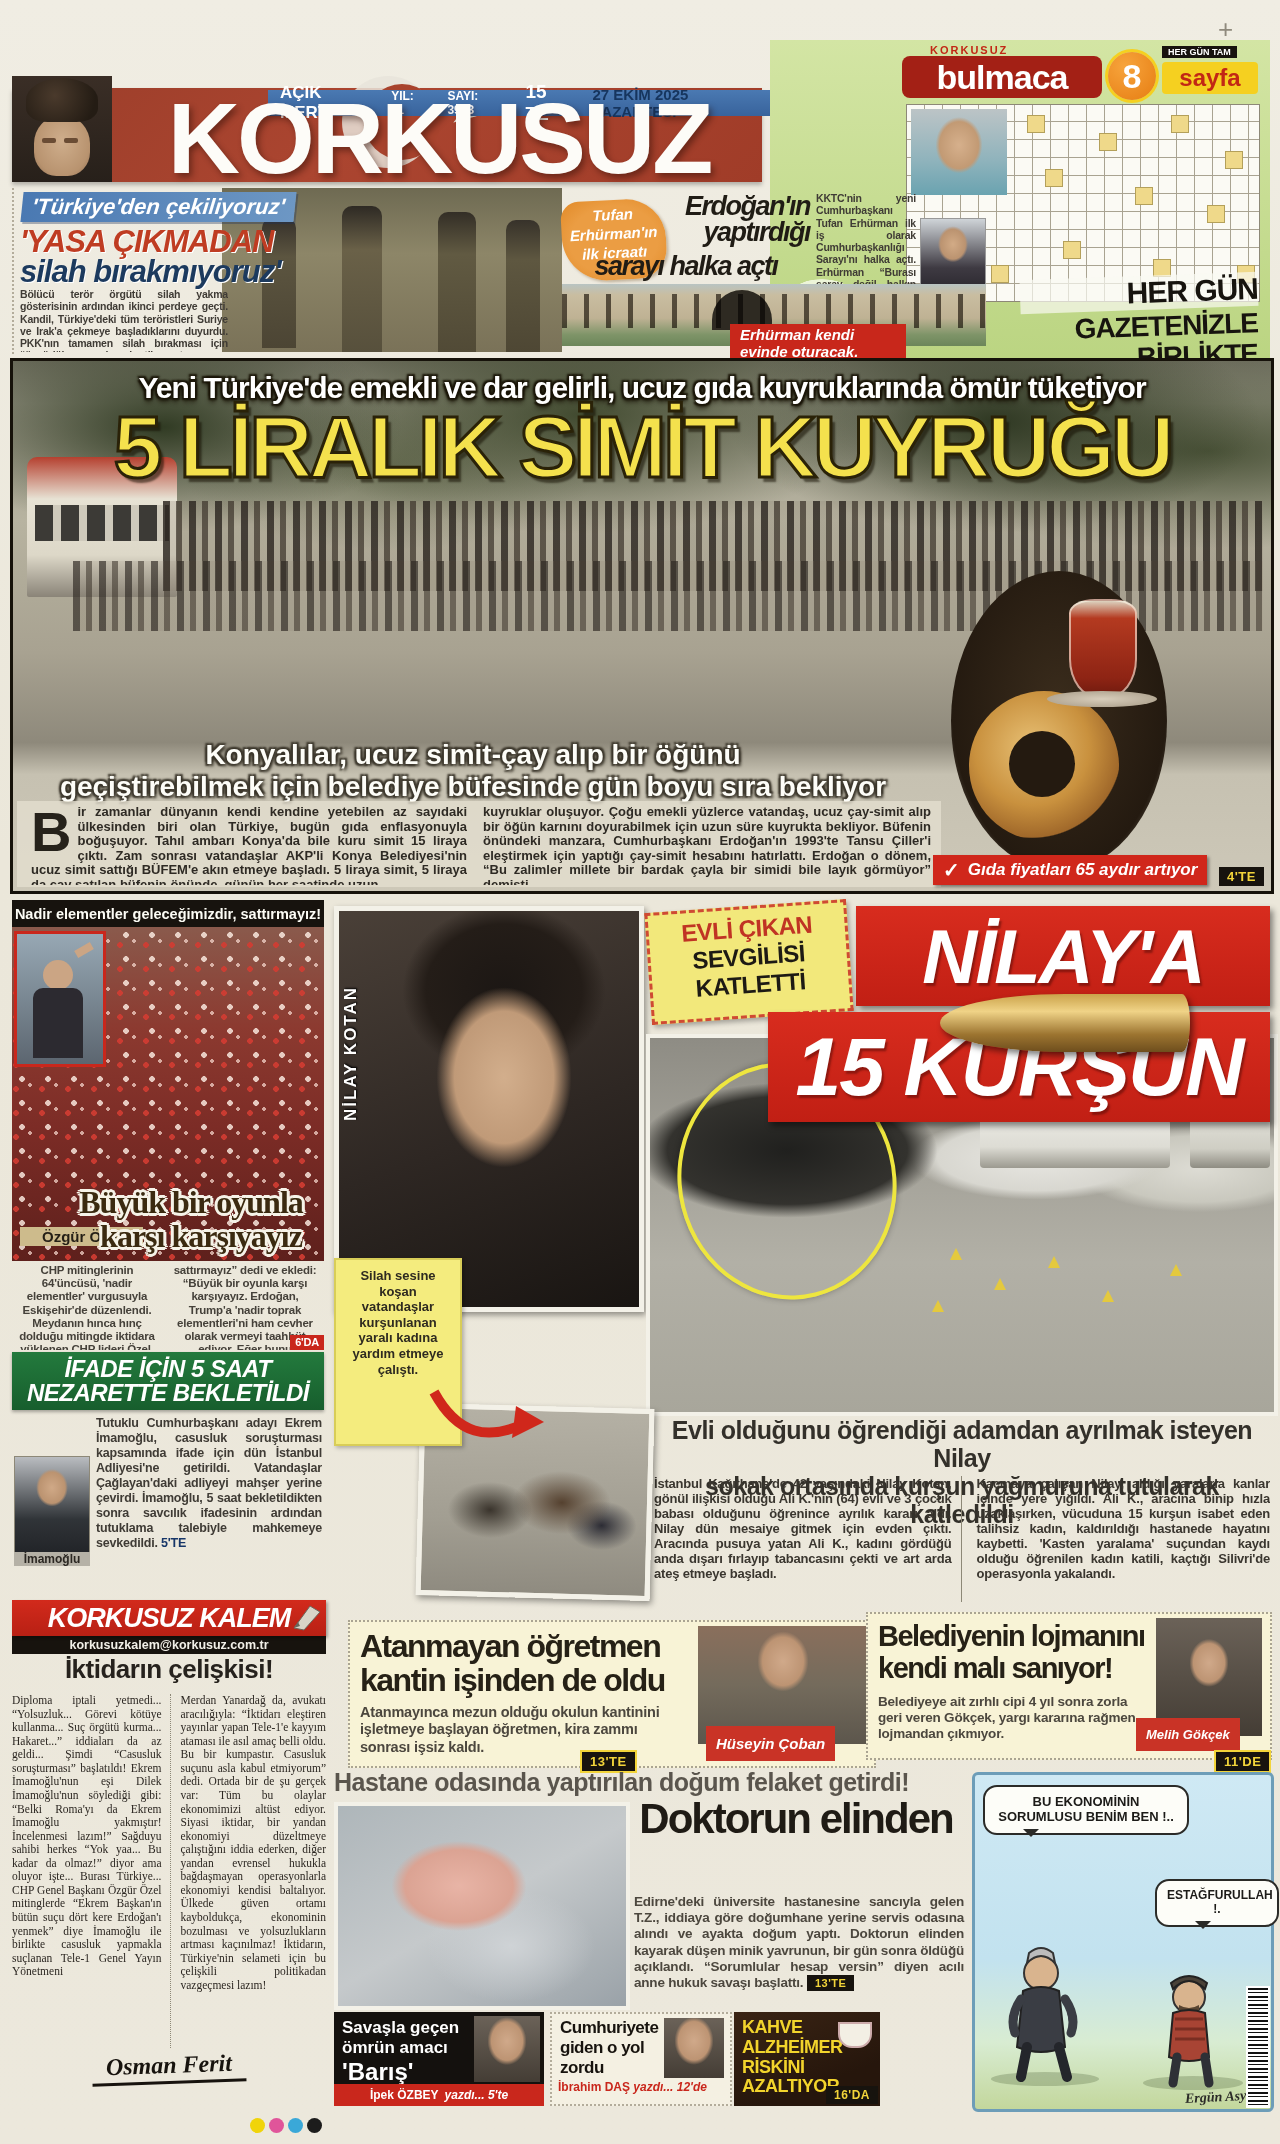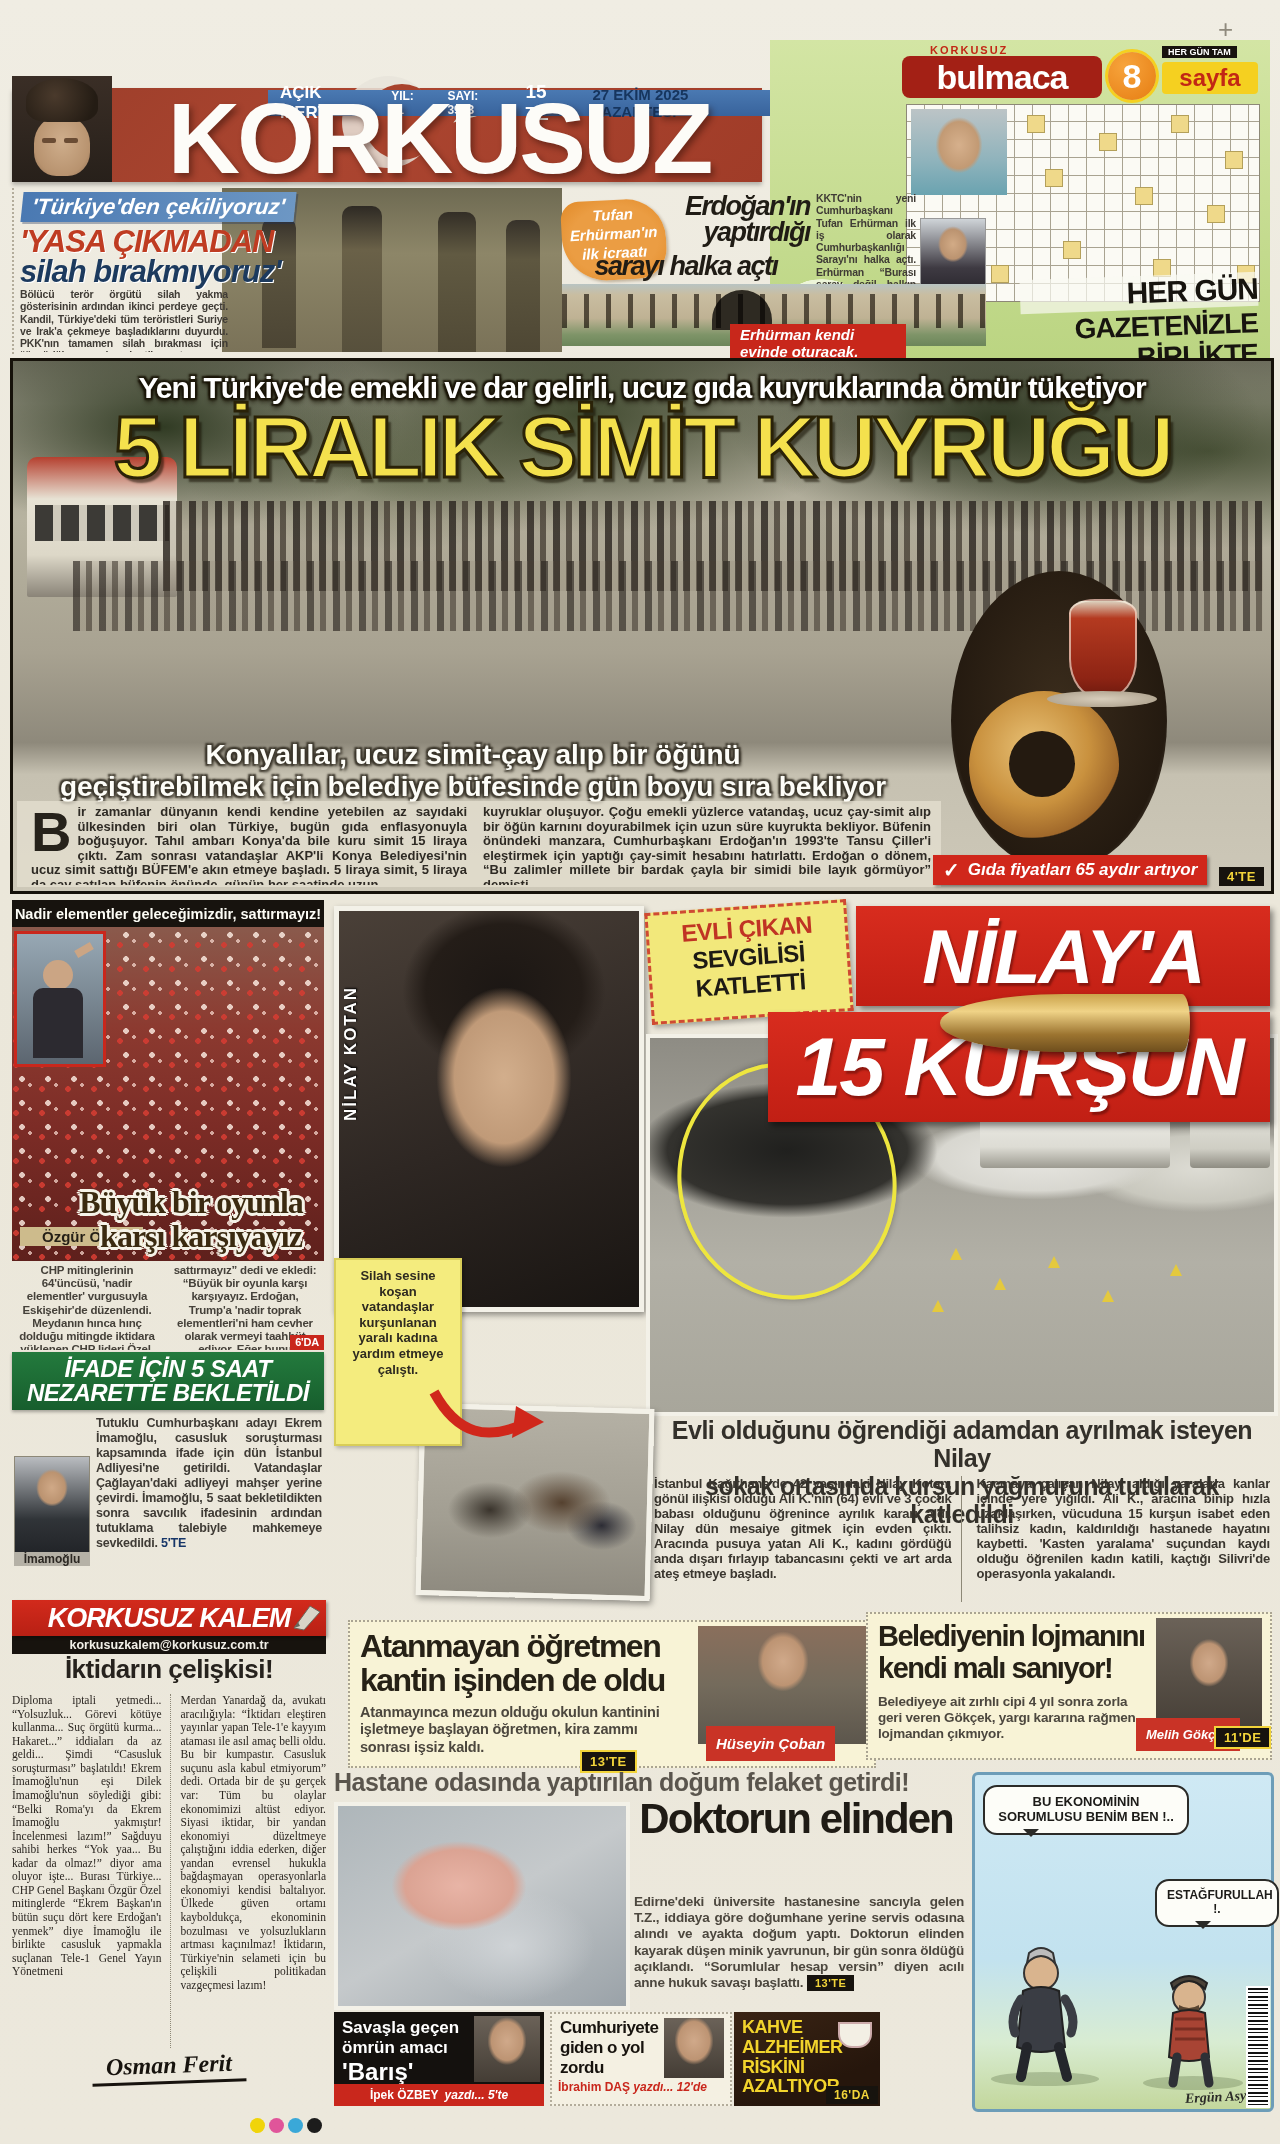--- a/index.html
+++ b/index.html
@@ -393,21 +393,21 @@
     <div class="abs redlabel" style="left:356px;top:104px;font-size:15px;">Hüseyin Çoban</div>
     <div class="abs blacktag" style="left:230px;top:128px;font-size:13px;border:2px solid #f2d43a;">13'TE</div>
   </div>
 
   <div class="abs cream" style="left:866px;top:1612px;width:402px;height:144px;">
     <div class="ch" style="position:absolute;left:10px;top:8px;font-size:29px;">Belediyenin lojmanını</div>
     <div class="ch" style="position:absolute;left:10px;top:40px;font-size:29px;">kendi malı sanıyor!</div>
     <div class="cbody" style="position:absolute;left:10px;top:80px;width:268px;font-size:13.5px;line-height:1.2;">Belediyeye ait zırhlı cipi 4 yıl sonra zorla geri veren Gökçek, yargı kararına rağmen lojmandan çıkmıyor.</div>
     <div class="abs face" style="left:288px;top:4px;width:106px;height:118px;"></div>
     <div class="abs redlabel" style="left:268px;top:104px;font-size:13px;">Melih Gökçek</div>
-    <div class="abs blacktag" style="left:346px;top:112px;font-size:13px;border:2px solid #f2d43a;">11'DE</div>
+    <div class="abs blacktag" style="left:346px;top:136px;font-size:13px;border:2px solid #f2d43a;">11'DE</div>
   </div>
 
   <div class="abs" style="left:334px;top:1768px;width:632px;height:240px;">
     <div style="font-size:25px;font-weight:700;color:#5a554d;letter-spacing:-.5px;">Hastane odasında yaptırılan doğum felaket getirdi!</div>
     <div class="abs babyph" style="left:0;top:34px;width:288px;height:200px;"></div>
     <div class="abs" style="left:292px;top:30px;width:340px;text-align:center;font-weight:900;color:#1f1b15;letter-spacing:-2px;line-height:1.0;">
       <div style="font-size:42px;">Doktorun elinden</div>
     </div>
     <div class="cbody" style="position:absolute;left:300px;top:126px;width:330px;font-size:13.5px;line-height:1.2;text-align:justify;">
       <span>Edirne'deki üniversite hastanesine sancıyla gelen T.Z., iddiaya göre doğumhane yerine servis odasına alındı ve ayakta doğum yaptı. Doktorun elinden kayarak düşen minik yavrunun, bir gün sonra öldüğü açıklandı. “Sorumlular hesap versin” diyen acılı anne hukuk savaşı başlattı. </span><span class="blacktag" style="font-size:11px;">13'TE</span>

